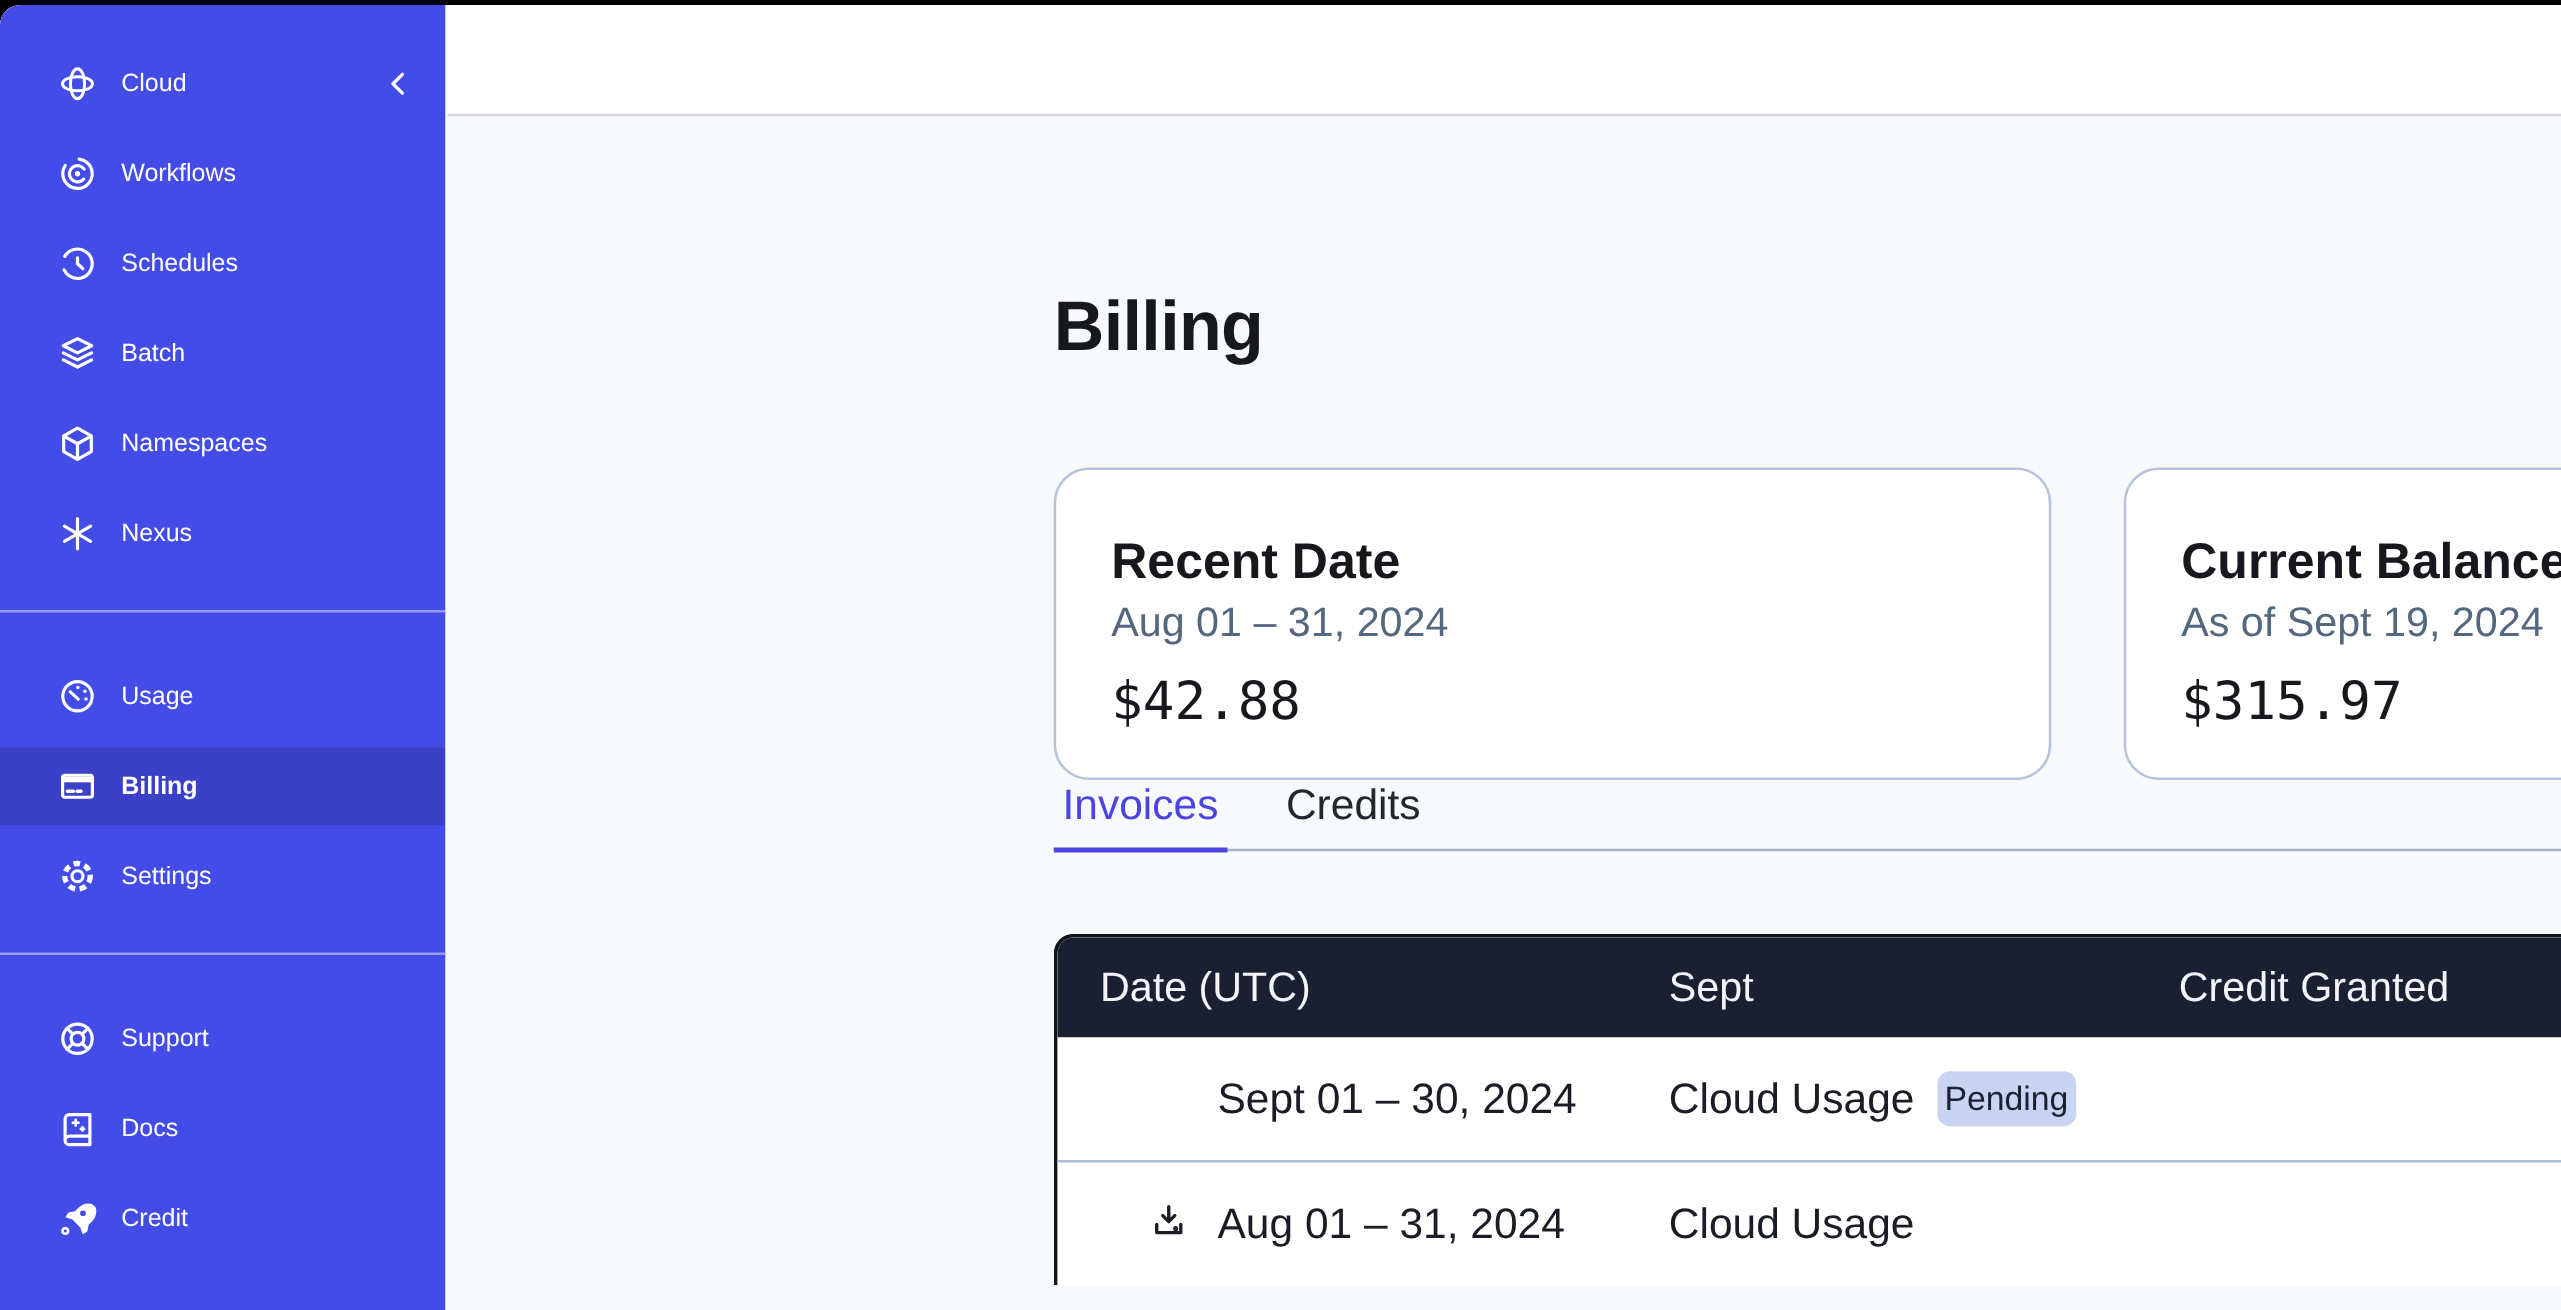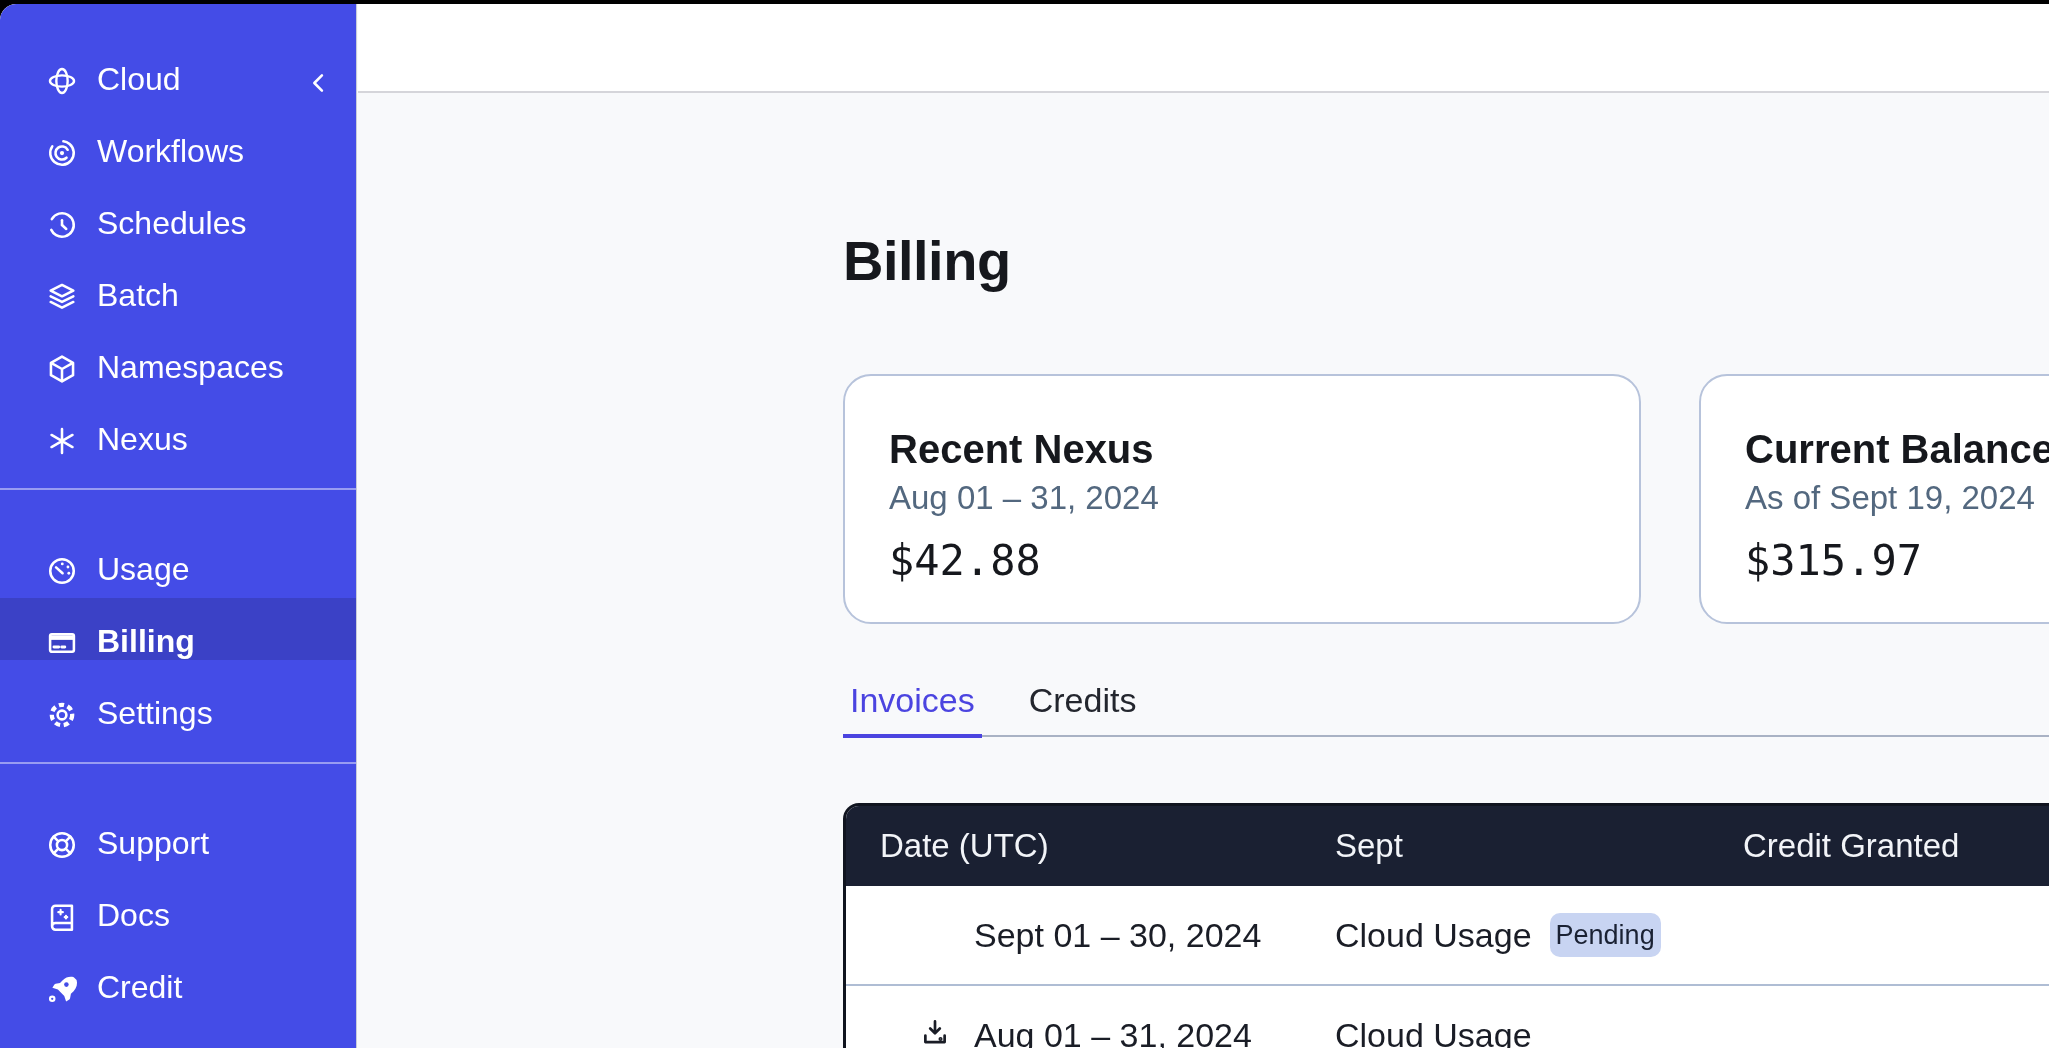--- a/index.html
+++ b/index.html
@@ -5,22 +5,22 @@
   html,body{margin:0;padding:0}
   body{width:2049px;height:1048px;background:#000;overflow:hidden;
        font-family:"Liberation Sans",sans-serif;position:relative}
   .app{position:absolute;top:4px;left:0;width:2049px;height:1044px;background:#F8F9FB;
        border-top-left-radius:16px;overflow:hidden}
 
   
   .sidebar{position:absolute;top:0;left:0;width:357px;height:100%;background:#444CE7;
            border-top-left-radius:16px;border-right:1px solid #C9CCDA;
            padding-top:32px;box-sizing:border-box}
-  .nav-item{height:62px;margin-bottom:10px;display:flex;align-items:flex-end;
-            padding:0 22px 0 45px;color:#FFF;font-size:32px;gap:18px;cursor:pointer}
+  .nav-item{height:62px;margin-bottom:10px;display:flex;align-items:center;
+            padding:0 22px 0 45px;color:#FFF;font-size:20px;gap:18px;cursor:pointer}
   .nav-item .icon{width:34px;height:34px;flex:none;display:flex;align-items:center;justify-content:center}
   .nav-item .label{white-space:nowrap}
   .nav-item.brand .label{font-weight:500}
   .nav-item.active{background:#3B41C6;font-weight:700}
   .collapse{margin-left:auto;width:30px;height:30px;display:flex;align-items:center;justify-content:center}
   .divider{height:2px;background:rgba(255,255,255,.45);margin:30px 0 36px}
 
   
   .topbar{position:absolute;left:358px;top:0;right:0;height:87px;background:#FFF;
           border-bottom:2px solid #D5D5DA}
@@ -33,21 +33,21 @@
   .cards{display:flex;gap:58px;margin-top:79px}
   .card{box-sizing:border-box;background:#FFF;border:2px solid #B7C3DB;border-radius:28px;
         height:250px;padding:50px 0 0 44px;flex:none}
   .card--recent{width:798px}
   .card--balance{width:520px}
   .card h2{margin:0;font-size:40px;line-height:46px;font-weight:600;color:#16181D}
   .card .sub{margin-top:6px;font-size:33px;line-height:40px;color:#53687F}
   .card .amount{margin-top:18px;font-size:42px;line-height:50px;color:#16181D;
                 font-family:"DejaVu Sans Mono",monospace}
 
-  .tabs{display:flex;gap:40px;margin-top:56px;border-bottom:2px solid #A9B2C4}
+  .tabs{display:flex;gap:40px;border-bottom:2px solid #A9B2C4}
   .tab{padding:0 7px 14px;font-size:34px;line-height:40px;color:#23262E;font-weight:500;cursor:pointer}
   .tab--active{color:#4B44E0;border-bottom:4px solid #4B44E0;margin-bottom:-3px}
 
   .invoice-table{margin-top:66px;width:1400px;background:#FFF;
                  border:3px solid #10141F;border-bottom:none;
                  border-radius:16px 16px 0 0;overflow:hidden}
   .thead,.trow{display:grid;grid-template-columns:489px 408px 1fr;align-items:center}
   .thead{height:80px;background:#1A2032;color:#F2F4F8;font-size:33px;font-weight:500}
   .thead .c1{padding-left:34px}
   .trow{height:98px;font-size:34px;color:#1A1D26;background:#FFF}
@@ -209,21 +209,21 @@
   </aside>
 
   <header class="topbar"></header>
 
   <main class="main">
 
     <h1 class="page-title">Billing</h1>
 
     <div class="cards">
       <section class="card card--recent">
-        <h2>Recent Nexus</h2>
+        <h2>Recent Date</h2>
         <div class="sub">Aug 01 – 31, 2024</div>
         <div class="amount">$42.88</div>
       </section>
       <section class="card card--balance">
         <h2>Current Balance</h2>
         <div class="sub">As of Sept 19, 2024</div>
         <div class="amount">$315.97</div>
       </section>
     </div>
 

